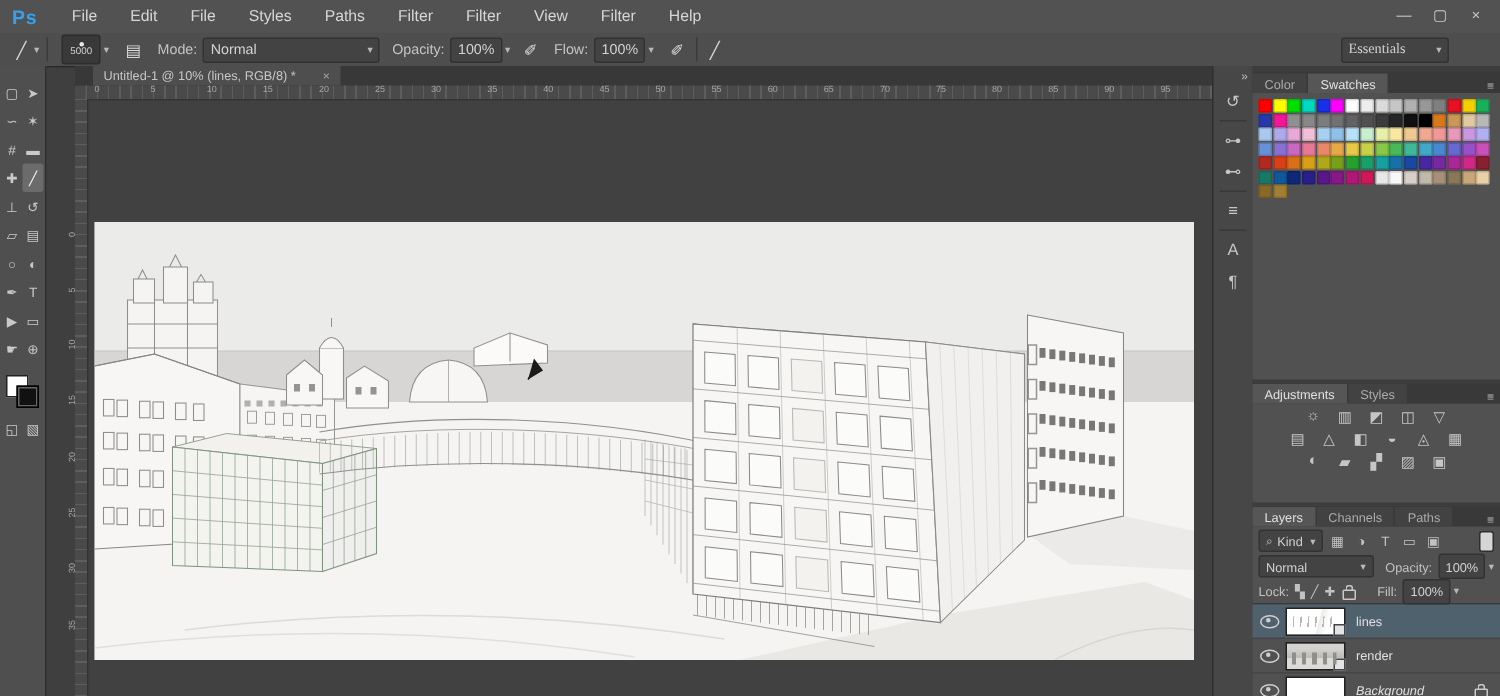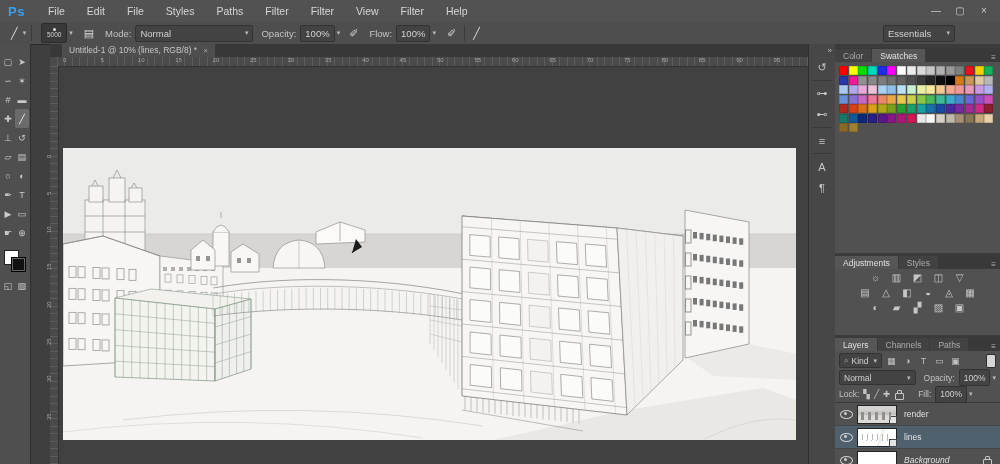--- a/index.html
+++ b/index.html
@@ -23,37 +23,37 @@
   .ddl-arrow{font-size:7px;color:#b9b9b9;margin-left:2px;}
   .brush-widget{background:#393939;border:1px solid #2c2c2c;border-radius:2px;width:24px;height:18px;
                 display:flex;flex-direction:column;align-items:center;justify-content:center;margin-left:4px;}
   .brush-dot{width:3px;height:3px;border-radius:50%;background:#e8e8e8;margin-bottom:1px;}
   .brush-size{font-size:6.5px;color:#d2d2d2;line-height:6px;}
   .select-box{background:#434343;border:1px solid #333;border-radius:2px;height:15px;display:flex;
               align-items:center;padding:0 4px;color:#d2d2d2;margin-left:4px;}
   .val-box{background:#434343;border:1px solid #333;border-radius:2px;height:15px;display:flex;
            align-items:center;padding:0 4px;color:#d2d2d2;margin-left:4px;}
   .ob-label{margin-left:8px;color:#c4c4c4;}
-  .workspace-box{margin-left:auto;margin-right:45px;}
+  .workspace-box{margin-left:auto;margin-right:34px;font-family:Liberation Serif, serif;}
 
   
   .toolbar{position:absolute;left:0;top:44px;width:31px;height:420px;background:#4f4f4f;
            border-right:1px solid #2e2e2e;display:flex;flex-direction:column;align-items:center;padding-top:8px;box-sizing:border-box;}
   .tool-grid{display:grid;grid-template-columns:14px 14px;grid-auto-rows:19px;}
   .tool-cell{color:#c9c9c9;font-size:9px;display:flex;align-items:center;justify-content:center;border-radius:2px;}
   .tool-cell.selected{background:#6b6b6b;color:#f0f0f0;}
   .fgbg{position:relative;width:22px;height:22px;margin-top:8px;}
   .fg-swatch{position:absolute;left:0;top:0;width:13px;height:13px;background:#ffffff;border:1px solid #222;}
   .bg-swatch{position:absolute;right:0;bottom:0;width:13px;height:13px;background:#111;border:1px solid #000;box-shadow:0 0 0 1px #666 inset;}
   .tool-bottom{display:grid;grid-template-columns:14px 14px;grid-auto-rows:16px;margin-top:6px;}
 
   
   .doc-window{position:absolute;left:50px;top:44px;width:758px;height:420px;background:#414141;}
   .tab-bar{position:absolute;left:0;top:0;width:100%;height:13px;background:#383838;border-bottom:1px solid #2c2c2c;display:flex;}
-  .doc-tab{background:#4e4e4e;color:#c6c6c6;font-size:8.5px;line-height:13px;padding:0 7px;margin-left:12px;display:flex;align-items:center;gap:6px;}
+  .doc-tab{background:#4e4e4e;color:#c6c6c6;font-size:8.5px;line-height:13px;padding:0 7px;margin-left:12px;display:flex;align-items:center;gap:18px;}
   .tab-close{color:#a8a8a8;font-size:8px;}
   .ruler-h{position:absolute;left:7px;top:13px;width:751px;height:9px;background:#4a4a4a;border-bottom:1px solid #333;
            background-image:repeating-linear-gradient(to right,#5d5d5d 0 1px,transparent 1px 7.5px);}
   .ruler-h .rl{position:absolute;top:0;font-size:6px;color:#a5a5a5;}
   .ruler-v{position:absolute;left:0;top:22px;width:8px;height:398px;background:#4a4a4a;border-right:1px solid #333;
            background-image:repeating-linear-gradient(to bottom,#5d5d5d 0 1px,transparent 1px 7.5px);}
   .ruler-v .rl{position:absolute;left:0;font-size:6px;color:#a5a5a5;transform:rotate(-90deg);transform-origin:2px 6px;}
   .ruler-corner{position:absolute;left:0;top:13px;width:8px;height:9px;background:#4a4a4a;border-right:1px solid #333;border-bottom:1px solid #333;}
   .canvas{position:absolute;left:13px;top:104px;width:733px;height:292px;background:#f4f3f1;overflow:hidden;}
 
@@ -810,33 +810,33 @@
             <span class="lock-ico">✚</span>
           </span>
         <span class="padlock"></span>
         <span style="margin-left:14px;">Fill:</span>
         <span class="val-box sm">
           <span>100%</span>
         </span>
         <span class="ddl-arrow">▾</span>
       </div>
       <div class="layer-list" id="layer-list">
+          <div class="layer-row selected">
+            <span class="eye"></span>
+            <span class="thumb sketch">
+              <span class="so-badge"></span>
+            </span>
+            <span class="layer-name">lines</span>
+          </div>
           <div class="layer-row">
             <span class="eye"></span>
             <span class="thumb render">
               <span class="so-badge"></span>
             </span>
             <span class="layer-name">render</span>
-          </div>
-          <div class="layer-row selected">
-            <span class="eye"></span>
-            <span class="thumb sketch">
-              <span class="so-badge"></span>
-            </span>
-            <span class="layer-name">lines</span>
           </div>
           <div class="layer-row">
             <span class="eye"></span>
             <span class="thumb"></span>
             <span class="layer-name bg">Background</span>
             <span class="padlock layer-lock"></span>
           </div>
         </div>
     </div>
   </div>

